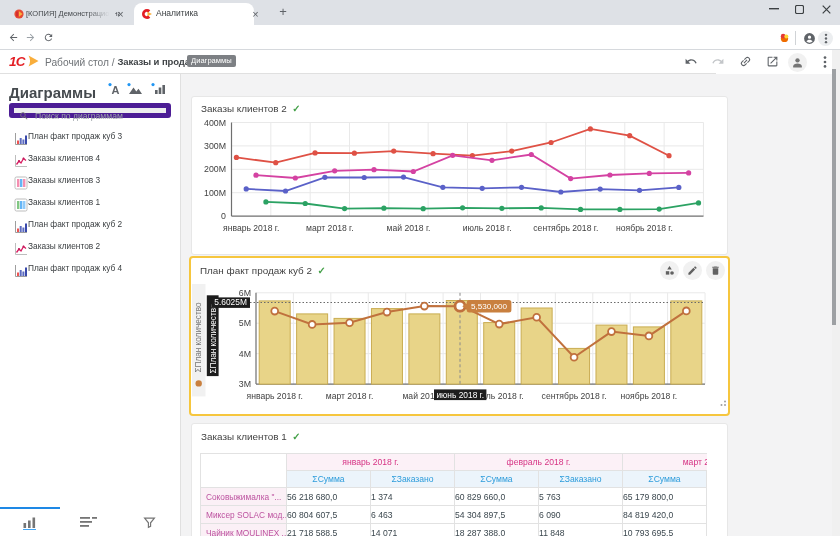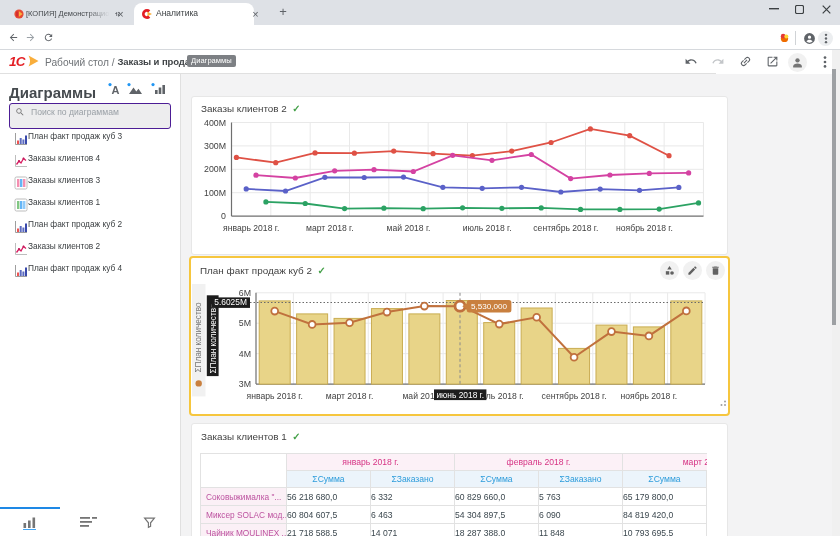--- a/index.html
+++ b/index.html
@@ -24,21 +24,21 @@
 
 #apphead { position:absolute; left:0; top:50px; width:716px; height:24px; background:#fff; border-bottom:1px solid #e0e0e0; }
 #logo1c { position:absolute; left:9px; top:4px; font-size:13.5px; font-weight:700; color:#e31e24; font-style:italic; letter-spacing:-0.8px;}
 #crumb { position:absolute; left:45px; top:6px; font-size:10.2px; color:#6f7377; }
 #crumb b { font-size:9.5px; color:#3f4346; font-weight:700; letter-spacing:-0.1px; vertical-align:0.5px; }
 #draft { position:absolute; left:187px; top:4.5px; height:12px; padding:0 4px; background:#7d8084; border-radius:2px; color:#fff; font-size:7.6px; line-height:12px; }
 .hicon { position:absolute; top:55px; }
 
 #sidebar { position:absolute; left:0; top:74px; width:181px; height:462px; background:#fff; border-right:1px solid #e0e0e0; }
 #sb-title { position:absolute; left:9px; top:10px; font-size:15px; font-weight:700; color:#454a4e; }
-#sb-search { position:absolute; left:9px; top:29px; width:162px; height:26px; background:#ededee; border:1px solid #4c1d95; border-radius:3px; }
+#sb-search { position:absolute; left:9px; top:29px; width:162px; height:15px; background:#ededee; border:5px solid #4c1d95; border-radius:3px; }
 #sb-search span { position:absolute; left:21px; top:2.5px; font-size:8.6px; color:#9aa0a6; }
 .sb-item { position:absolute; left:0; width:181px; height:22px; }
 .sb-item span { position:absolute; left:28px; top:7px; font-size:8.3px; color:#3c4043; }
 .sb-item svg { position:absolute; left:7px; top:4px; }
 #sb-footer { position:absolute; left:0; top:432px; width:180px; height:30px; }
 
 #content { position:absolute; left:181px; top:74px; width:651px; height:462px; background:#f3f3f4; }
 #scrolltrack { position:absolute; left:832px; top:50px; width:8px; height:486px; background:#f0f0f0; }
 #scrollthumb { position:absolute; left:832px; top:69px; width:3.5px; height:256px; background:#9da0a3; }
 .card { position:absolute; background:#fff; border:1px solid #e7e7e7; border-radius:3px; }
@@ -480,21 +480,21 @@
               <td class="sh">ΣСумма</td>
               <td class="sh">ΣЗаказано</td>
               <td class="sh">ΣСумма</td>
               <td class="sh">ΣЗаказано</td>
               <td class="sh">ΣСумма</td>
               <td class="sh">ΣЗаказано</td>
             </tr>
       <tr style="height:18px">
               <td class="rh">Соковыжималка "...</td>
               <td class="num">56 218 680,0</td>
-              <td class="num">6 332</td>
+              <td class="num">1 374</td>
               <td class="num">60 829 660,0</td>
               <td class="num">5 763</td>
               <td class="num">65 179 800,0</td>
               <td class="num"></td>
             </tr>
       <tr style="height:18px">
               <td class="rh">Миксер SOLAC мод...</td>
               <td class="num">60 804 607,5</td>
               <td class="num">6 463</td>
               <td class="num">54 304 897,5</td>

